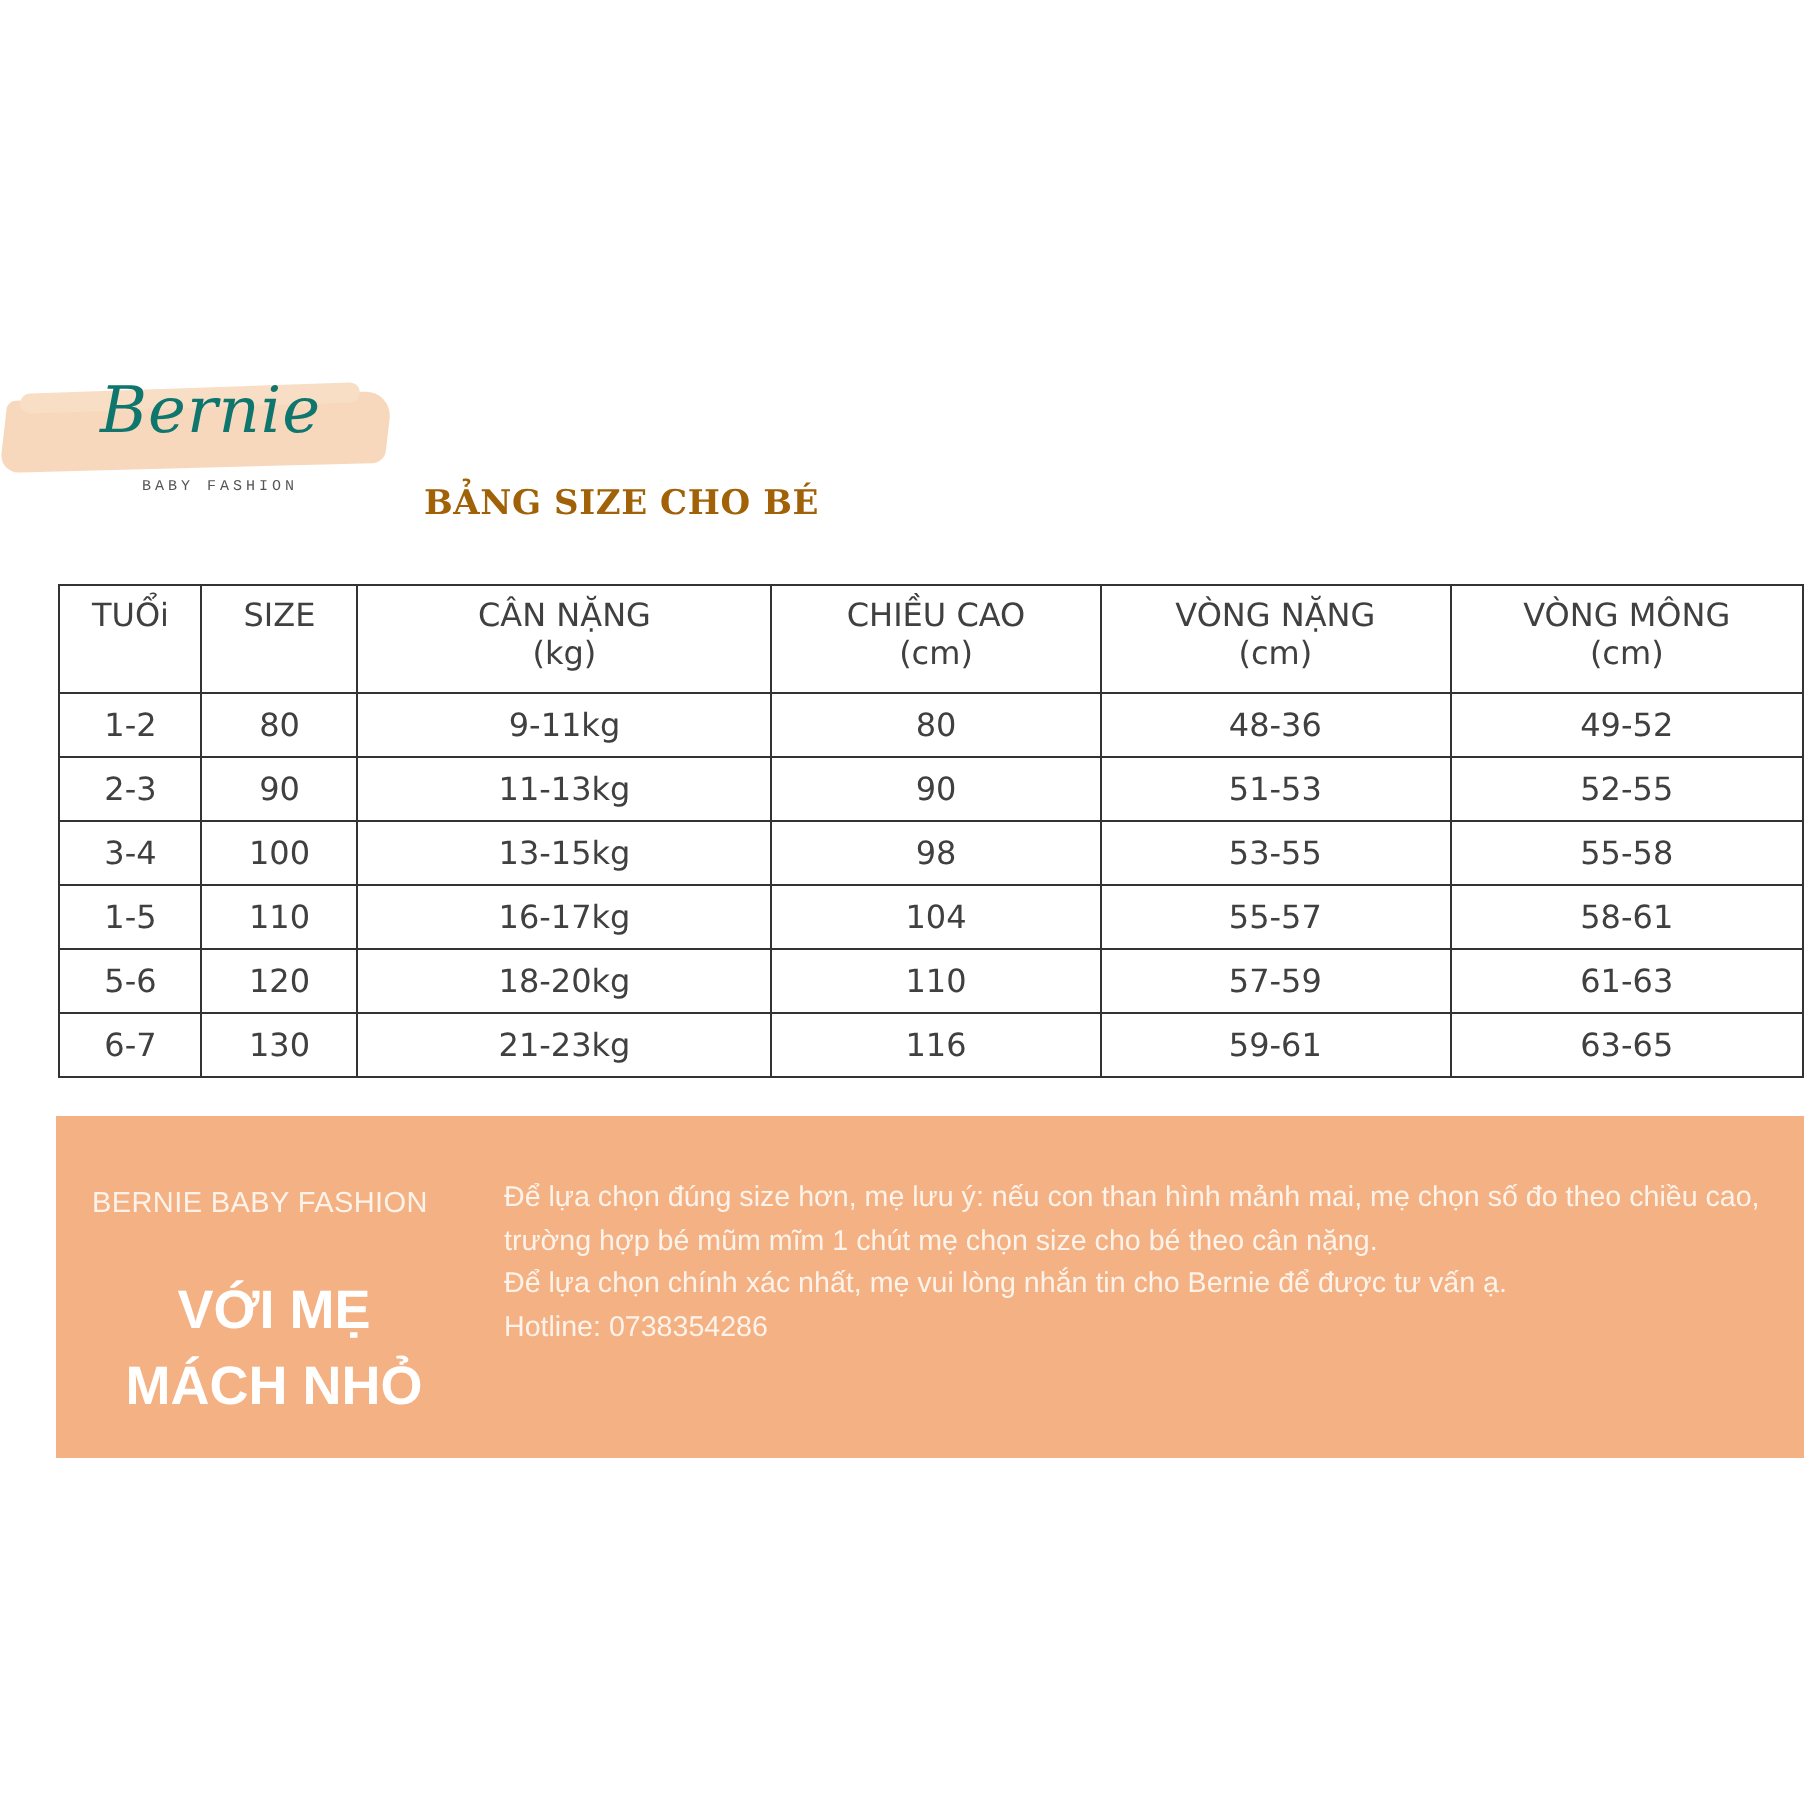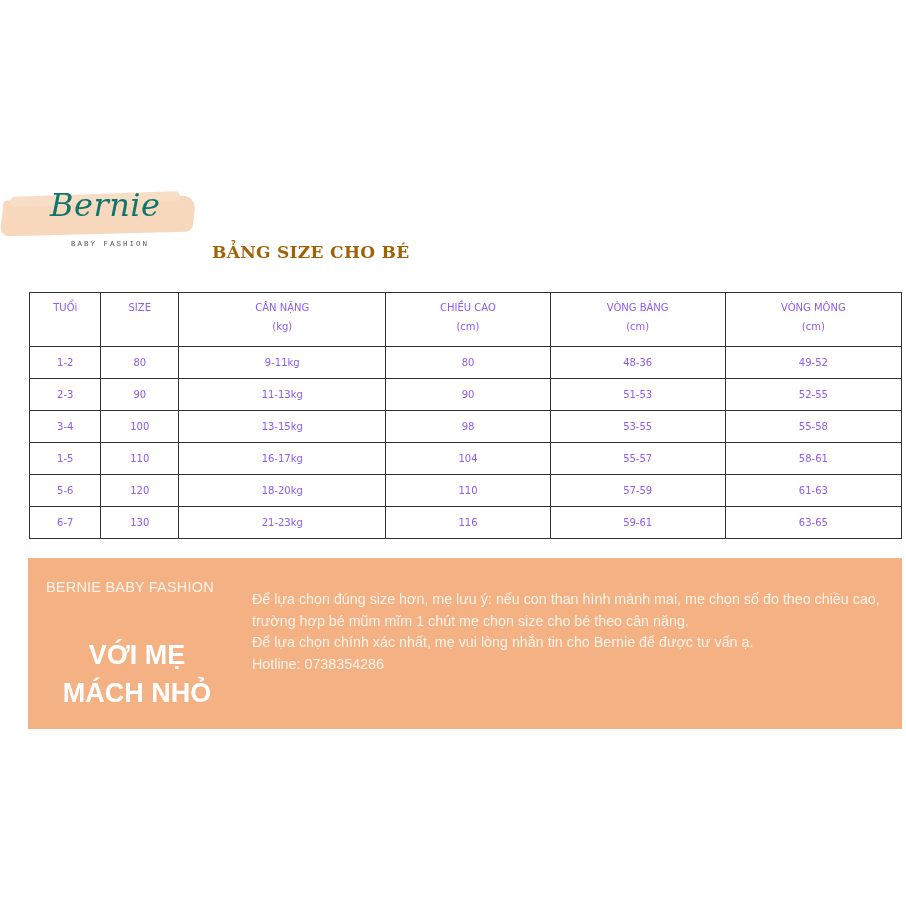--- a/index.html
+++ b/index.html
@@ -24,33 +24,33 @@
   .logo-sub {
     position: absolute; left: 57px; top: 52px; font-family: Liberation Mono, monospace;
     font-size: 7.5px; letter-spacing: 2px; color: #555; margin-left: 14px;
   }
   .title {
     position: absolute; left: 212px; top: 242px; font-family: "DejaVu Serif", serif; font-weight: bold;
     font-size: 17px; color: #a16207; letter-spacing: 0.3px;
   }
   table.sizes {
     position: absolute; left: 29px; top: 292px; width: 873px; border-collapse: collapse;
-    font-family: "DejaVu Sans", sans-serif; font-size: 10px; color: #8b5cf6;
+    font-family: "DejaVu Sans", sans-serif; font-size: 16px; color: #404040;
   }
   table.sizes th, table.sizes td { border: 1.5px solid #333; text-align: center; padding: 0; }
   table.sizes th { font-weight: normal; height: 48px; line-height: 19px; vertical-align: top; padding-top: 5px; }
   table.sizes td { height: 31px; }
   .c0 { width: 70px; } .c1 { width: 76px; } .c2 { width: 205px; }
   .c3 { width: 162px; } .c4 { width: 173px; } .c5 { width: 174px; }
   td.c3 { text-align: left; padding-left: 60px; }
   .tip {
     position: absolute; left: 28px; top: 558px; width: 874px; height: 171px; background: #f4b183;
     color: #fdf3ea; font-family: "Liberation Sans", sans-serif;
   }
-  .tip-brand { position: absolute; left: 18px; top: 21px; font-size: 14.5px; letter-spacing: 0.2px; }
+  .tip-brand { position: absolute; left: 18px; top: 36px; font-size: 14.5px; letter-spacing: 0.2px; }
   .tip-head {
     position: absolute; left: 0; width: 218px; top: 78px; text-align: center; font-size: 27px;
     font-weight: bold; line-height: 38px; color: #ffffff;
   }
   .tip-text { position: absolute; left: 224px; top: 31px; width: 640px; font-size: 14.3px; line-height: 21.5px; }
   .tip-text p { margin: 0; }
 </style>
 </head>
 <body>
 
@@ -76,21 +76,21 @@
         </th>
       <th class="c2">
           <div>CÂN NẶNG</div>
           <div>(kg)</div>
         </th>
       <th class="c3">
           <div>CHIỀU CAO</div>
           <div>(cm)</div>
         </th>
       <th class="c4">
-          <div>VÒNG BẢNG</div>
+          <div>VÒNG NẶNG</div>
           <div>(cm)</div>
         </th>
       <th class="c5">
           <div>VÒNG MÔNG</div>
           <div>(cm)</div>
         </th>
     </tr>
   </thead>
   <tbody>
     <tr>

